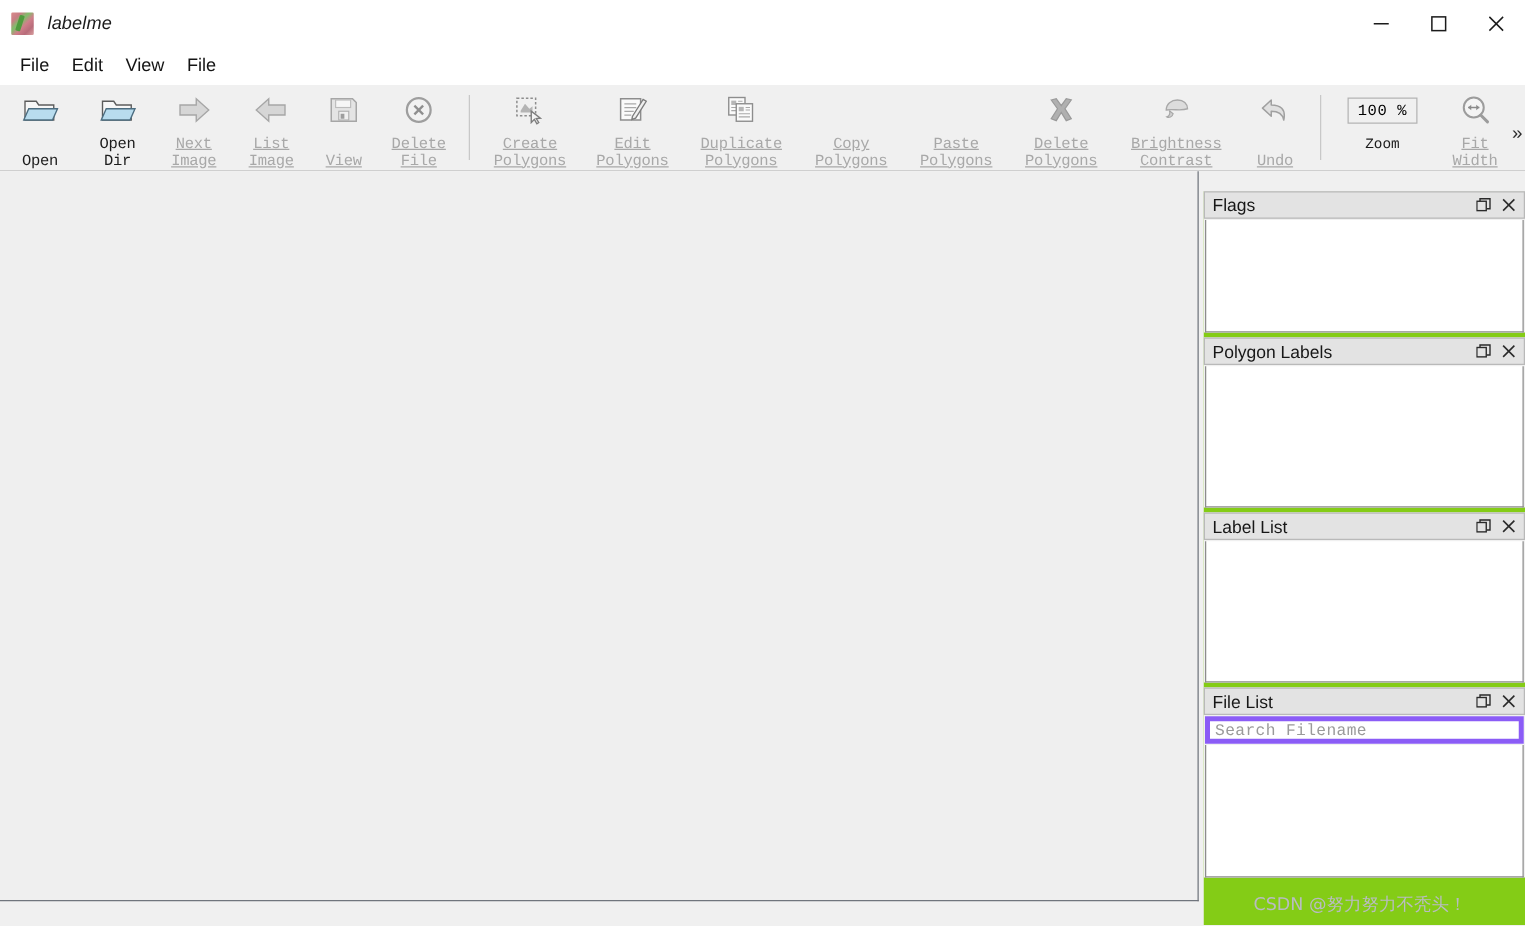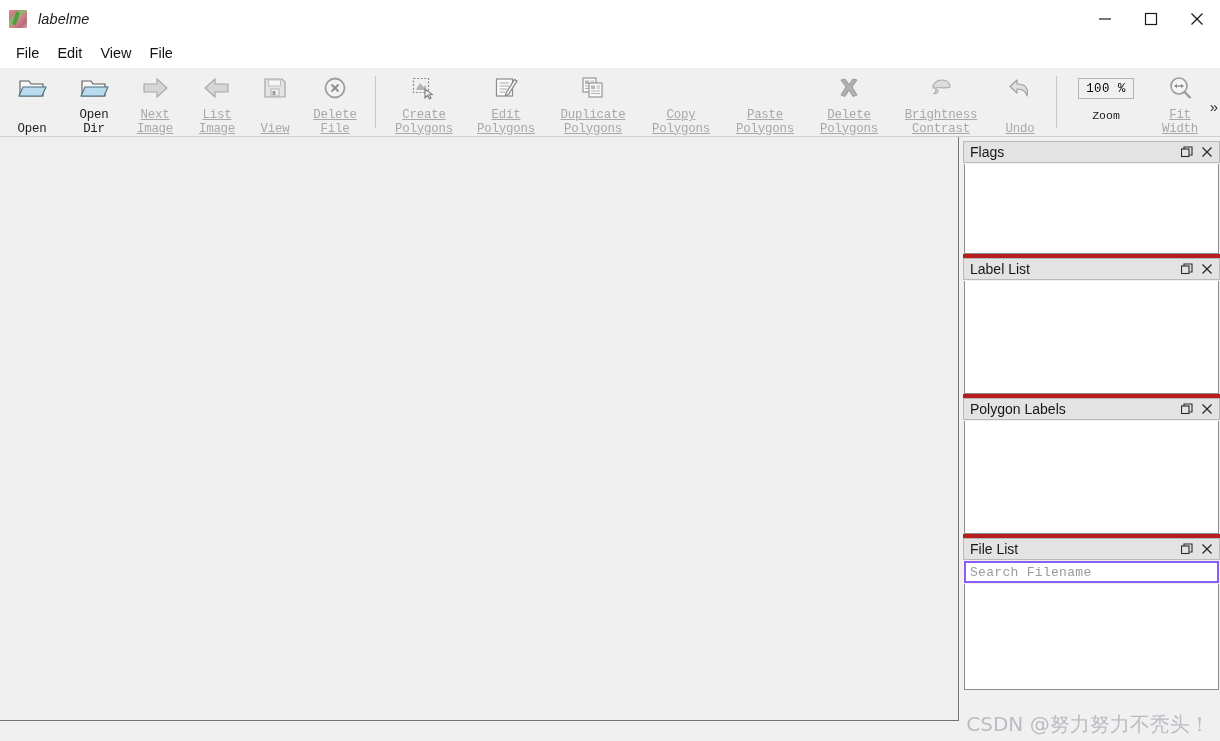--- a/index.html
+++ b/index.html
@@ -143,23 +143,23 @@
   }
   #canvas-bottom-strip {
     position: absolute;
     left: 0; top: 585px;
     width: 960px; height: 19px;
     background: #f0f0f0;
   }
 
   #docks {
     position: absolute;
-    left: 963px; top: 4px;
-    width: 257px; height: 440px;
-    background: #b91c1c;
+    left: 963px; top: 16px;
+    width: 257px; height: 587px;
+    background: #84cc16;
   }
   .dock {
     width: 257px;
     margin-bottom: 4px;
     background: #f0f0f0;
   }
   .dock-title {
     height: 22px;
     background: #e3e3e3;
     border: 1px solid #b9b9b9;
@@ -178,40 +178,40 @@
   }
   .dock-btn svg { display: block; }
   .dock-body {
     background: #ffffff;
     border: 1px solid #8c8c8c;
     border-top: none;
     margin: 1px 1px 0 1px;
   }
   .dock-search {
     height: 22px;
-    border: 2px solid #8b5cf6;
+    border: 4px solid #8b5cf6;
     background: #ffffff;
     margin: 1px 1px 0 1px;
     display: flex; align-items: center;
     padding-left: 4px;
   }
   .dock-search-text {
     font-family: "Liberation Mono", "DejaVu Sans Mono", monospace;
     font-size: 13px; color: #9a9a9a;
     letter-spacing: 0.3px;
   }
 
   
   #watermark {
     position: absolute;
     left: 963px; top: 712px;
     width: 250px; height: 24px;
     display: flex; align-items: center; justify-content: center;
     font-family: "DejaVu Sans", sans-serif;
-    font-size: 20px;
+    font-size: 14px;
     color: #b9bcc2;
     white-space: nowrap;
     pointer-events: none;
   }
 </style>
 </head>
 <body>
 
 <div id="titlebar">
   <div id="app-icon"></div>
@@ -447,40 +447,40 @@
               <line x1="1.5" y1="1.5" x2="10.5" y2="10.5" stroke="#2a2a2a" stroke-width="1.3"></line>
               <line x1="10.5" y1="1.5" x2="1.5" y2="10.5" stroke="#2a2a2a" stroke-width="1.3"></line>
             </svg>
         </div>
       </div>
       <div class="dock-body" style="height:90px"></div>
     </div>
 
     <div class="dock">
       <div class="dock-title">
-        <div class="dock-title-text">Label List</div>
+        <div class="dock-title-text">Polygon Labels</div>
         <div class="dock-btn">
           <svg width="12" height="12" viewBox="0 0 12 12">
               <rect x="0.5" y="3" width="7.5" height="7.5" fill="none" stroke="#2a2a2a" stroke-width="1.1"></rect>
               <path d="M3 3 V1 H11 V9 H8.5" fill="none" stroke="#2a2a2a" stroke-width="1.1"></path>
             </svg>
         </div>
         <div class="dock-btn">
           <svg width="12" height="12" viewBox="0 0 12 12">
               <line x1="1.5" y1="1.5" x2="10.5" y2="10.5" stroke="#2a2a2a" stroke-width="1.3"></line>
               <line x1="10.5" y1="1.5" x2="1.5" y2="10.5" stroke="#2a2a2a" stroke-width="1.3"></line>
             </svg>
         </div>
       </div>
       <div class="dock-body" style="height:113px"></div>
     </div>
 
     <div class="dock">
       <div class="dock-title">
-        <div class="dock-title-text">Polygon Labels</div>
+        <div class="dock-title-text">Label List</div>
         <div class="dock-btn">
           <svg width="12" height="12" viewBox="0 0 12 12">
               <rect x="0.5" y="3" width="7.5" height="7.5" fill="none" stroke="#2a2a2a" stroke-width="1.1"></rect>
               <path d="M3 3 V1 H11 V9 H8.5" fill="none" stroke="#2a2a2a" stroke-width="1.1"></path>
             </svg>
         </div>
         <div class="dock-btn">
           <svg width="12" height="12" viewBox="0 0 12 12">
               <line x1="1.5" y1="1.5" x2="10.5" y2="10.5" stroke="#2a2a2a" stroke-width="1.3"></line>
               <line x1="10.5" y1="1.5" x2="1.5" y2="10.5" stroke="#2a2a2a" stroke-width="1.3"></line>

